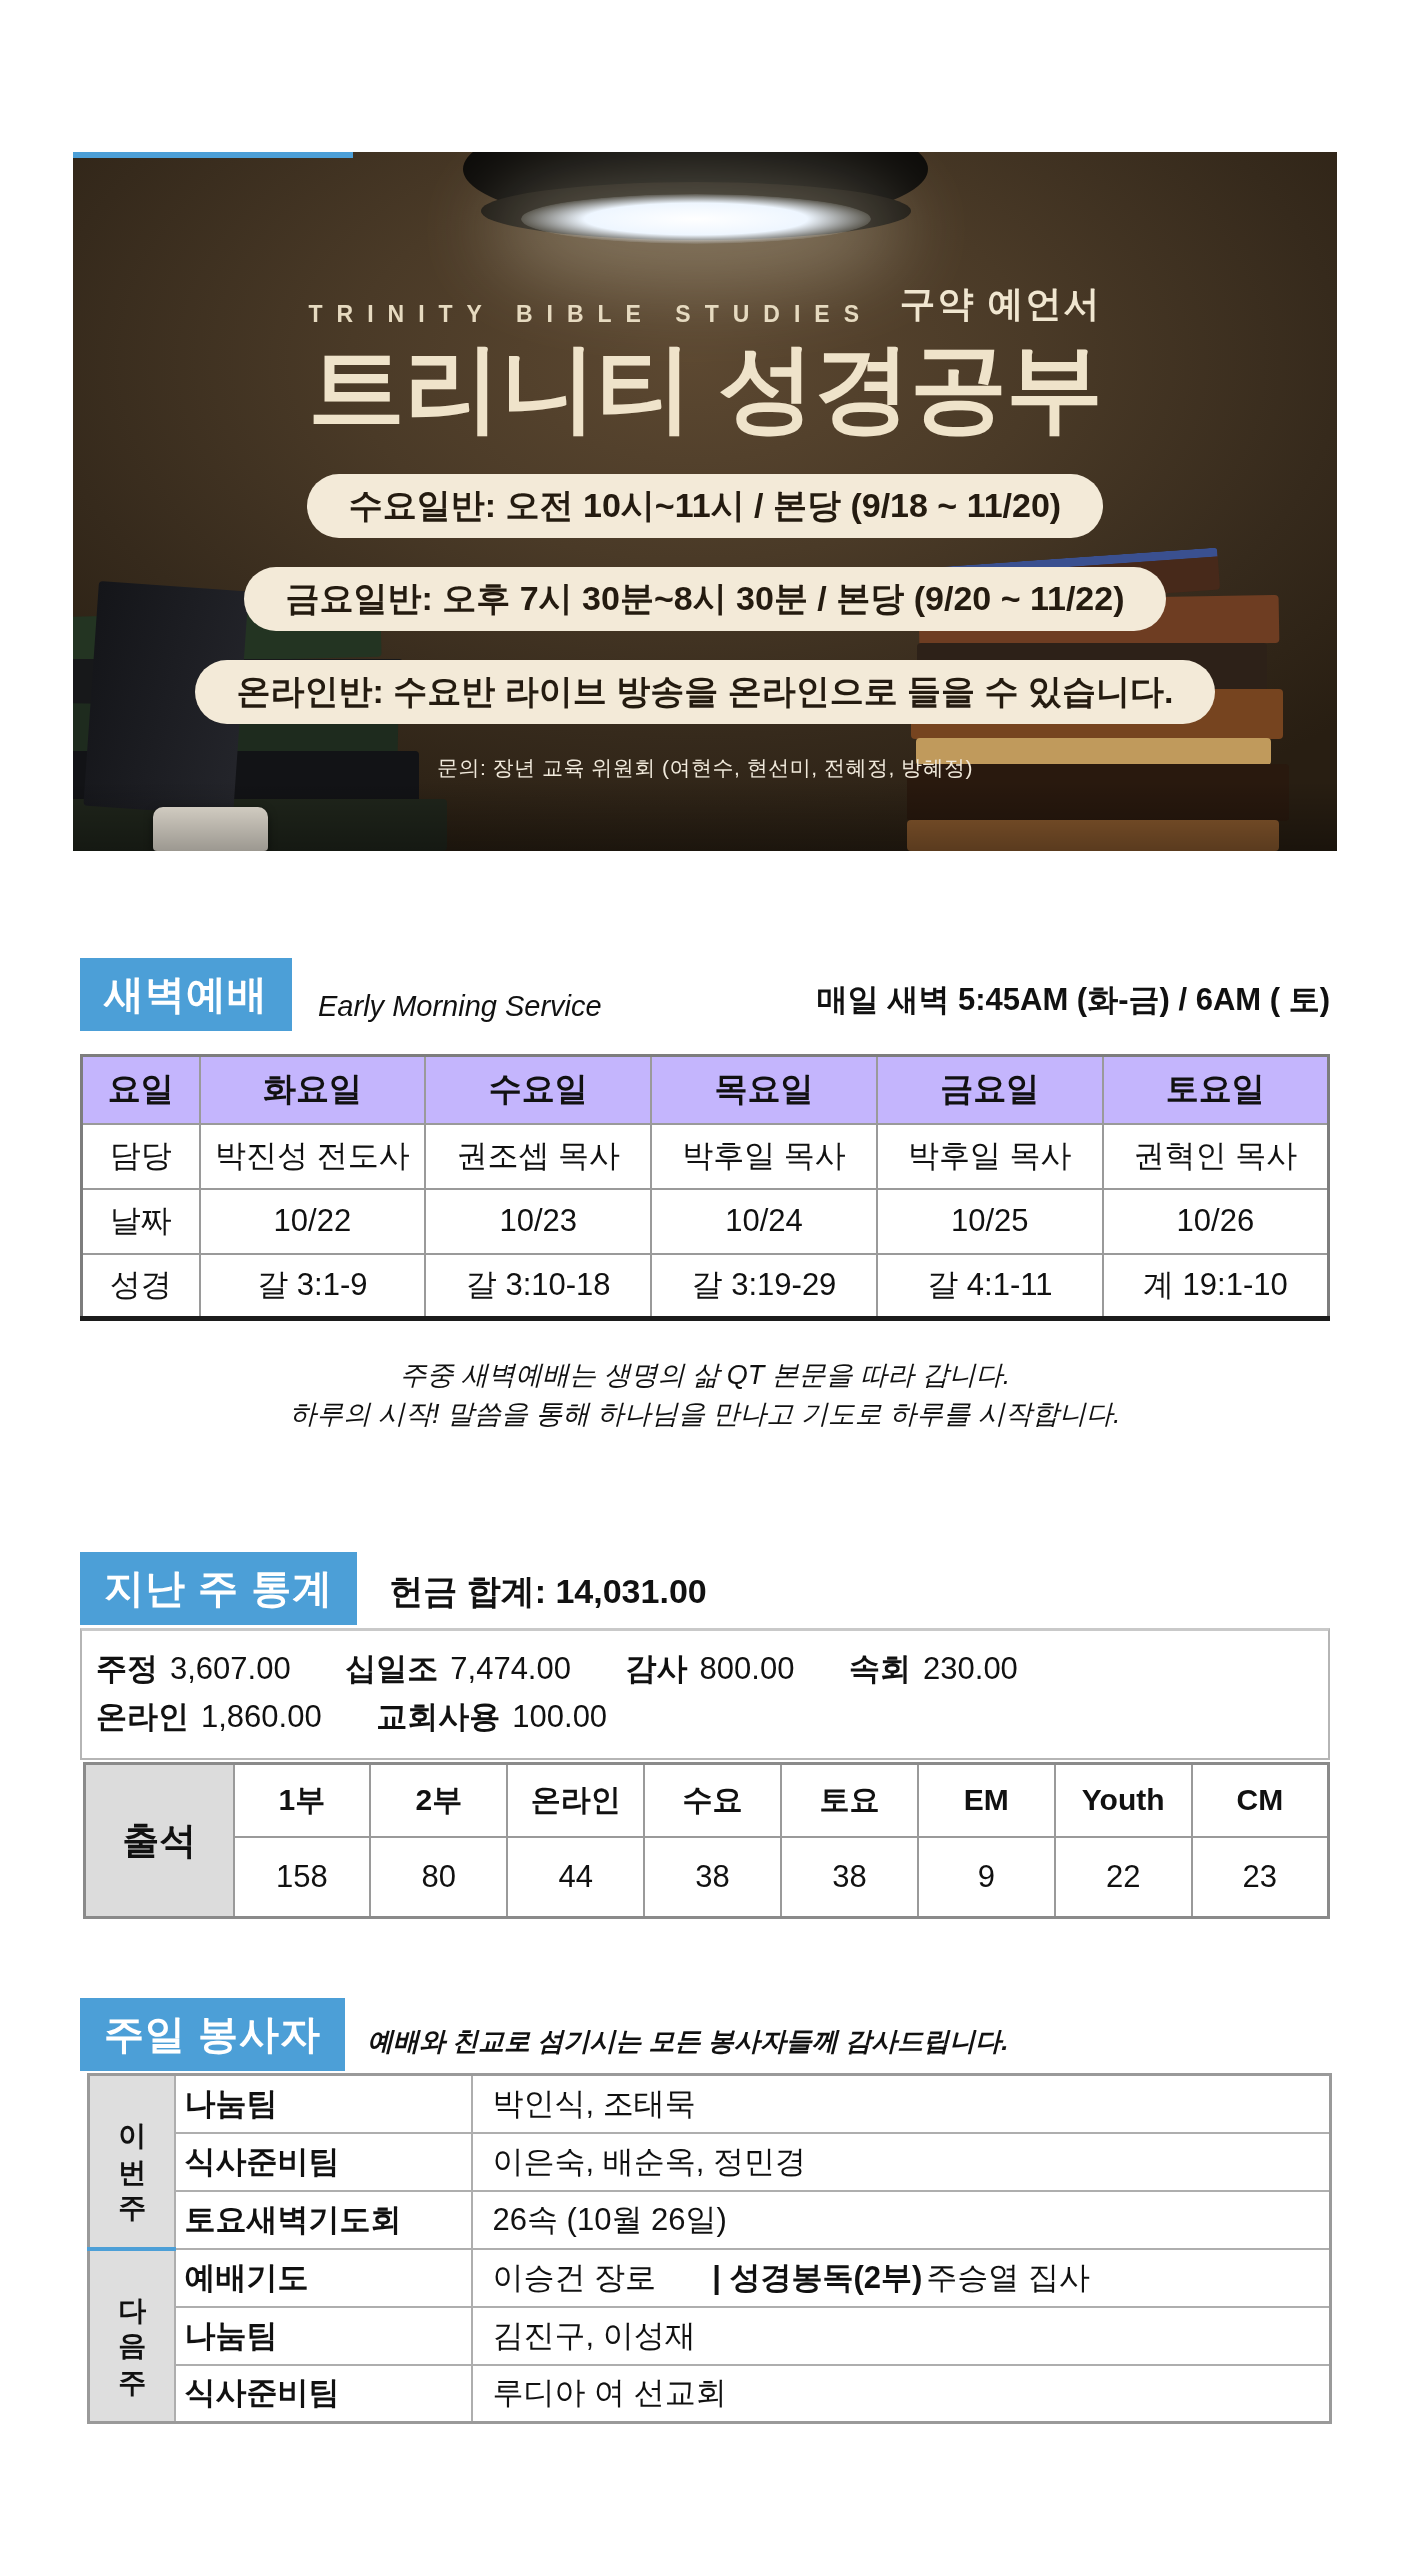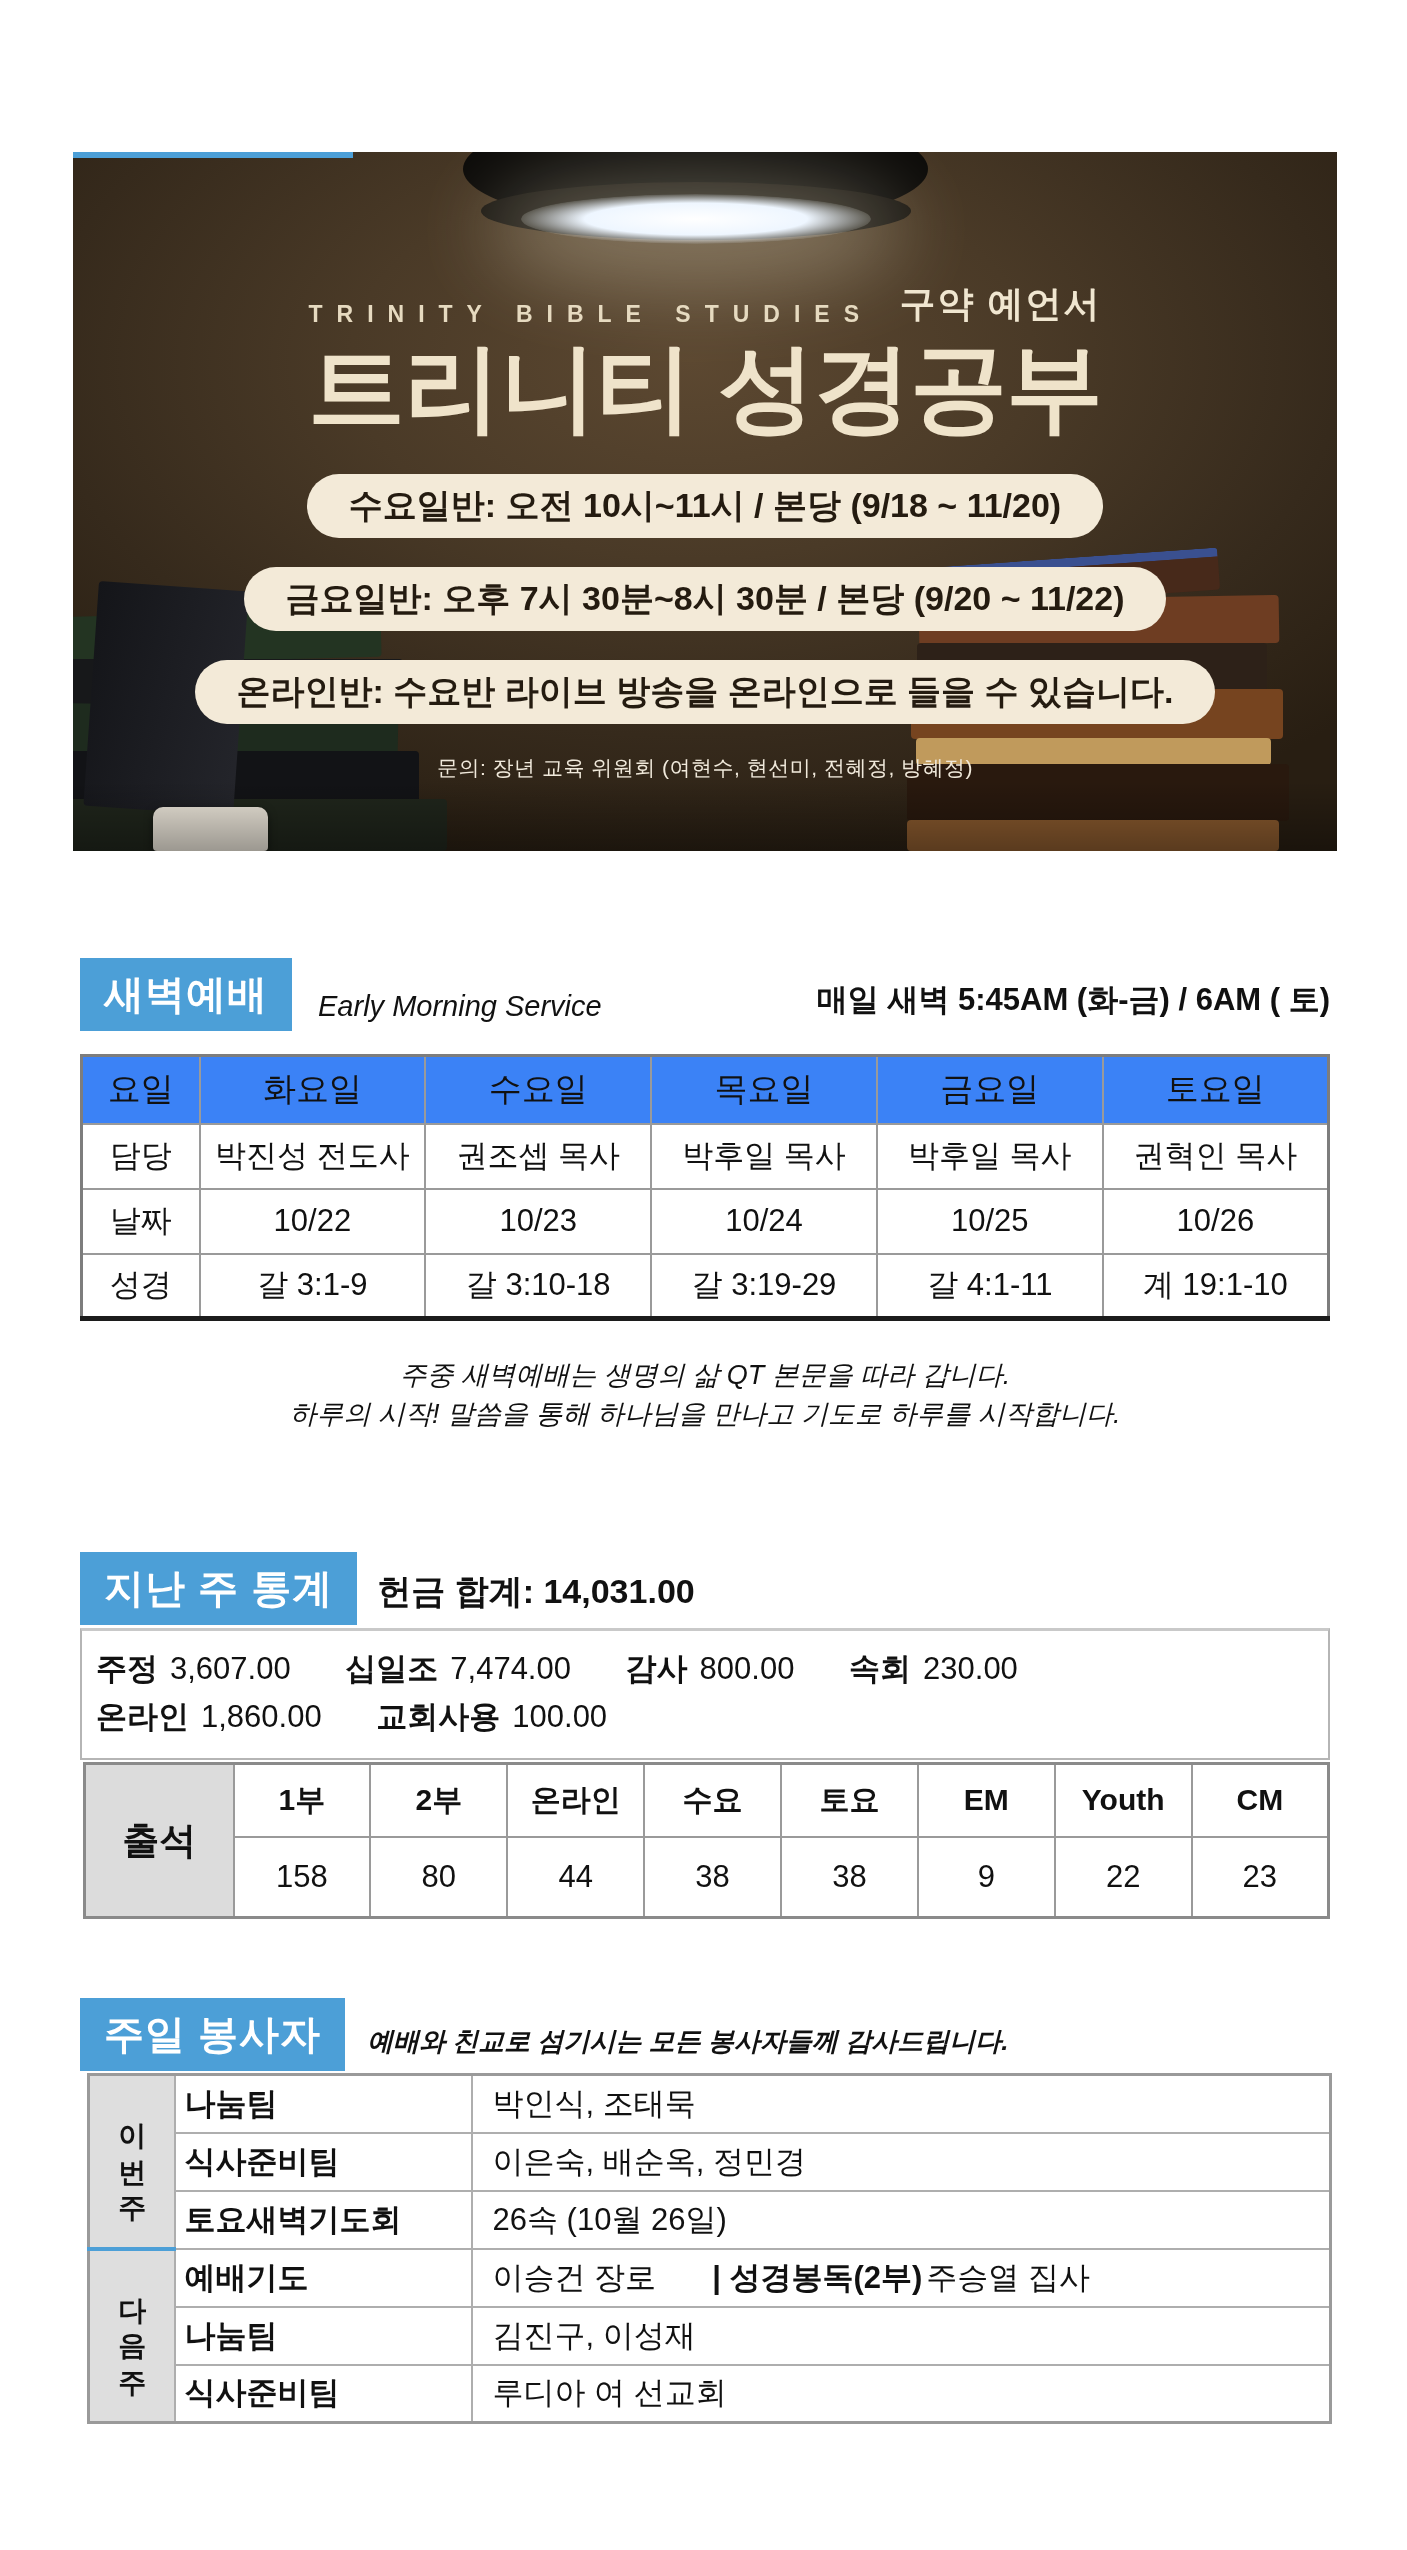--- a/index.html
+++ b/index.html
@@ -30,29 +30,29 @@
 
   .book { position:absolute; border-radius:4px; }
   .banner-floor { position:absolute; bottom:0; left:0; width:100%; height:70px;
                   background:linear-gradient(rgba(0,0,0,0), rgba(0,0,0,0.35)); z-index:4; }
 
   
   .section-row { position:absolute; left:80px; width:1250px; display:flex; align-items:flex-end; }
   .blue-box { background:#4C9FD7; color:#ffffff; font-weight:bold; font-size:40px; padding:9px 24px; letter-spacing:1px; white-space:nowrap; }
   .en-italic { font-style:italic; font-size:29px; color:#111111; margin-left:26px; padding-bottom:8px; white-space:nowrap; }
   .sched-note { margin-left:auto; font-weight:bold; font-size:31px; color:#111111; padding-bottom:10px; white-space:nowrap; }
-  .total-label { font-weight:bold; font-size:34px; color:#111111; margin-left:20px; padding-bottom:10px; white-space:nowrap; }
+  .total-label { font-weight:bold; font-size:34px; color:#111111; margin-left:32px; padding-bottom:10px; white-space:nowrap; }
   .sub-italic { font-style:italic; font-size:26px; font-weight:bold; color:#111111; margin-left:22px; padding-bottom:12px; white-space:nowrap; }
 
   
   table { border-collapse:collapse; table-layout:fixed; }
   .morning-table { position:absolute; left:80px; top:1054px; width:1250px;
                    border:3px solid #7d7d7d; border-bottom:5px solid #1c1c1c; }
   .morning-table th, .morning-table td { border:2px solid #9a9a9a; text-align:center; vertical-align:middle; color:#111111; }
-  .morning-table th { background:#3b82f6; font-size:33px; font-weight:normal; height:68px; }
+  .morning-table th { background:#c4b5fd; font-size:33px; font-weight:bold; height:68px; }
   .morning-table td { background:#ffffff; font-size:31px; height:65px; }
   .morning-table td.rowlab { font-size:31px; }
 
   .note-block { position:absolute; left:80px; top:1356px; width:1250px; text-align:center;
                 font-style:italic; font-size:27px; color:#111111; line-height:39px; }
 
   
   .offer-box { position:absolute; left:80px; top:1628px; width:1250px; height:132px;
                border:2px solid #b5b5b5; border-top:3px solid #c9c9c9; background:#ffffff;
                padding:14px 0 0 14px; font-size:31px; color:#111111; line-height:48px; white-space:nowrap; }

